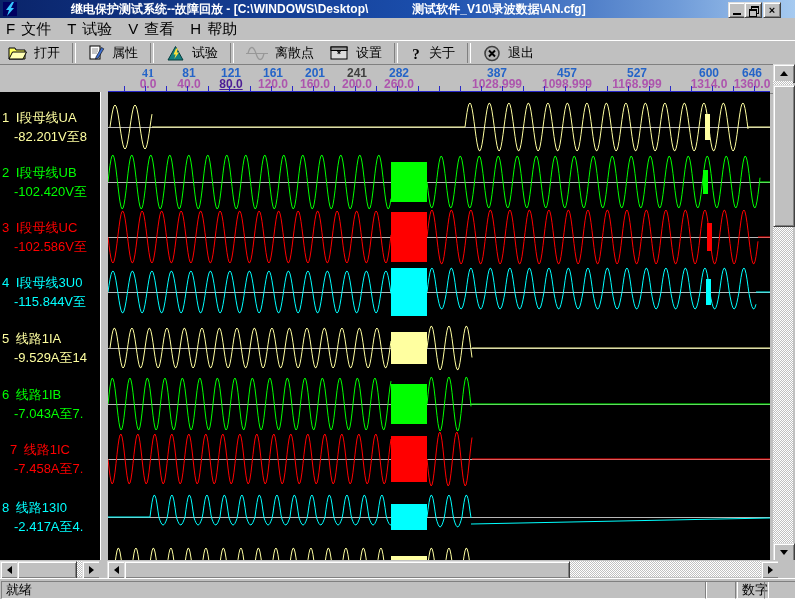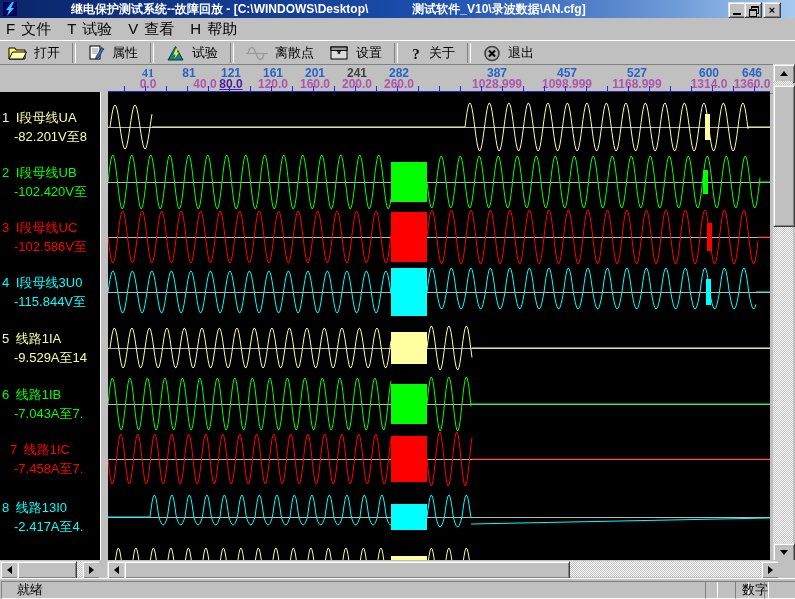--- a/index.html
+++ b/index.html
@@ -69,21 +69,21 @@
   #hsl-thumb{position:absolute;left:0;top:0;width:58px;height:16px;}
   #hsplit-gap{left:99px;top:560px;width:8px;height:18px;background:#c0c0c0;}
   #hscroll-right{left:107px;top:560px;width:671px;height:18px;background:#c0c0c0;}
   #hsr-left{left:0;top:1px;}
   #hsr-right{left:654px;top:1px;}
   #hsr-track{position:absolute;left:17px;top:1px;width:637px;height:16px;}
   #hsr-thumb{position:absolute;left:0;top:0;width:444px;height:16px;}
   #corner{left:778px;top:560px;width:17px;height:18px;background:#c0c0c0;}
   
   #statusbar{left:0;top:578px;width:795px;height:21px;background:#c0c0c0;border-top:1px solid #fff;font-size:13px;color:#000;}
-  .sb-panel{position:absolute;top:2px;height:16px;line-height:16px;padding-left:15px;}
+  .sb-panel{position:absolute;top:2px;height:16px;line-height:16px;padding-left:4px;}
   #sb-ready{left:1px;width:700px;}
   #sb-p2{left:705px;width:27px;}
   #sb-num{left:735px;width:26px;text-align:center;padding-left:6px;}
   #sb-p4{left:764px;width:29px;}
 </style>
 </head>
 <body>
 
 <div id="app">
 
@@ -189,21 +189,21 @@
         </span>
         <span>退出</span>
       </div>
     </div>
 
   <div id="ruler" class="abs">
     <div id="ruler-baseline" style="background: rgb(40, 40, 200);"></div>
   <span class="rmark-top" style="left: 148px; color: rgb(36, 100, 200); font-family: Liberation Serif, serif;">41</span>
       <span class="rmark-bot" style="left: 148px; color: rgb(173, 85, 173);">0.0</span>
       <span class="rmark-top" style="left: 189px; color: rgb(36, 100, 200);">81</span>
-      <span class="rmark-bot" style="left: 189px; color: rgb(173, 85, 173); margin-left: 16px;">40.0</span>
+      <span class="rmark-bot" style="left: 189px; color: rgb(173, 85, 173);">40.0</span>
       <span class="rmark-top" style="left: 231px; color: rgb(36, 100, 200);">121</span>
       <span class="rmark-bot" style="left: 231px; color: #4c1d95; text-decoration: underline;">80.0</span>
       <span class="rmark-top" style="left: 273px; color: rgb(36, 100, 200);">161</span>
       <span class="rmark-bot" style="left: 273px; color: rgb(173, 85, 173);">120.0</span>
       <span class="rmark-top" style="left: 315px; color: rgb(36, 100, 200);">201</span>
       <span class="rmark-bot" style="left: 315px; color: rgb(173, 85, 173);">160.0</span>
       <span class="rmark-top" style="left: 357px; color: #404040;">241</span>
       <span class="rmark-bot" style="left: 357px; color: rgb(173, 85, 173);">200.0</span>
       <span class="rmark-top" style="left: 399px; color: rgb(36, 100, 200);">282</span>
       <span class="rmark-bot" style="left: 399px; color: rgb(173, 85, 173);">260.0</span>

